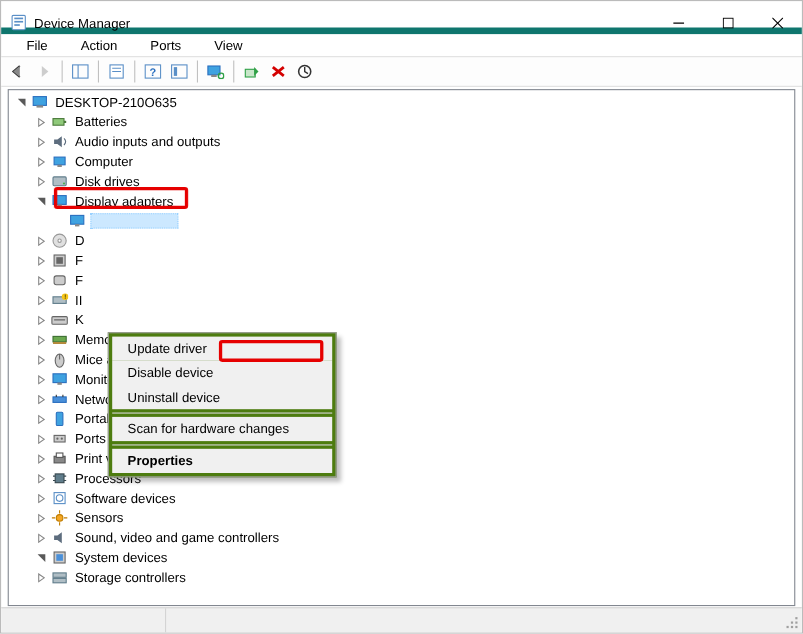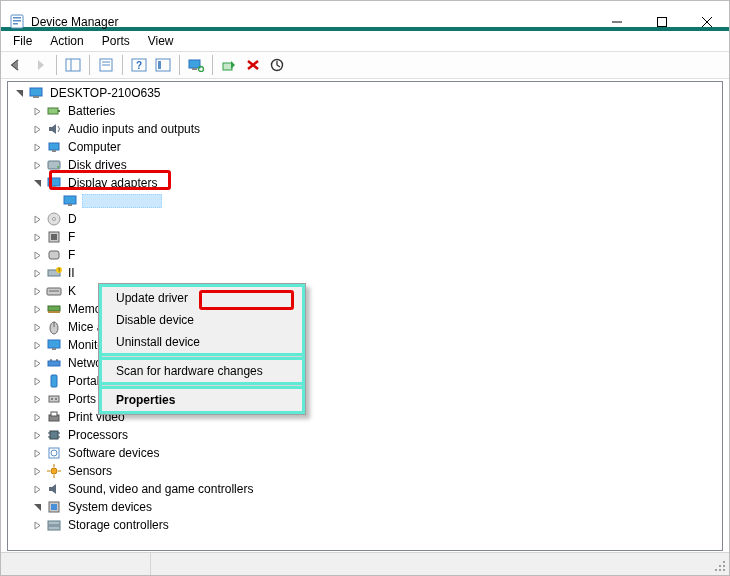--- a/index.html
+++ b/index.html
@@ -12,39 +12,39 @@
     height: 576px;
     border: 1px solid #bbb;
     position: relative;
     overflow: hidden;
   }
   .titlebar {
     height: 30px;
     display: flex;
     align-items: center;
     padding: 16px 0 0 8px;
-    border-bottom: 4px solid #0f766e;
+    border-bottom: 6px solid #0f766e;
   }
   .titlebar .app-icon {
     width: 16px; height: 16px; margin-right: 6px;
     display: inline-block;
   }
   .titlebar .title { flex: 1; font-size: 12px; }
   .titlebar .win-controls { display: flex; }
   .titlebar .win-btn {
     width: 45px; height: 30px; display: flex; align-items: center; justify-content: center;
     font-family: "Segoe MDL2 Assets", sans-serif; font-size: 10px;
   }
 
   .menubar {
     height: 20px;
     display: flex;
     align-items: center;
-    padding: 0 4px;
-    gap: 2px;
+    padding: 0 15px;
+    gap: 14px;
   }
   .menubar .menu-item {
     padding: 1px 8px;
     font-size: 12px;
   }
 
   .toolbar {
     height: 28px;
     border-top: 1px solid #e0e0e0;
     border-bottom: 1px solid #e0e0e0;
@@ -107,23 +107,23 @@
     border: 3px solid #e60000;
     border-radius: 3px;
     position: absolute;
     pointer-events: none;
   }
   .highlight-box.h1 { left: 41px; top: 88px; width: 122px; height: 20px; }
   .highlight-box.h2 { left: 100px; top: 6px; width: 95px; height: 20px; }
 
   .context-menu {
     position: absolute;
-    left: 90px; top: 201px;
+    left: 90px; top: 220px;
     width: 208px;
-    background: #5eead4;
+    background: #4d7c0f;
     border: 1px solid #a0a0a0;
     box-shadow: 4px 4px 4px rgba(0,0,0,0.25);
     padding: 3px;
     z-index: 10;
   }
   .context-menu .cm-item {
     padding: 4px 20px 4px 14px;
     font-size: 12px;
     background: #f0f0f0;
   }

